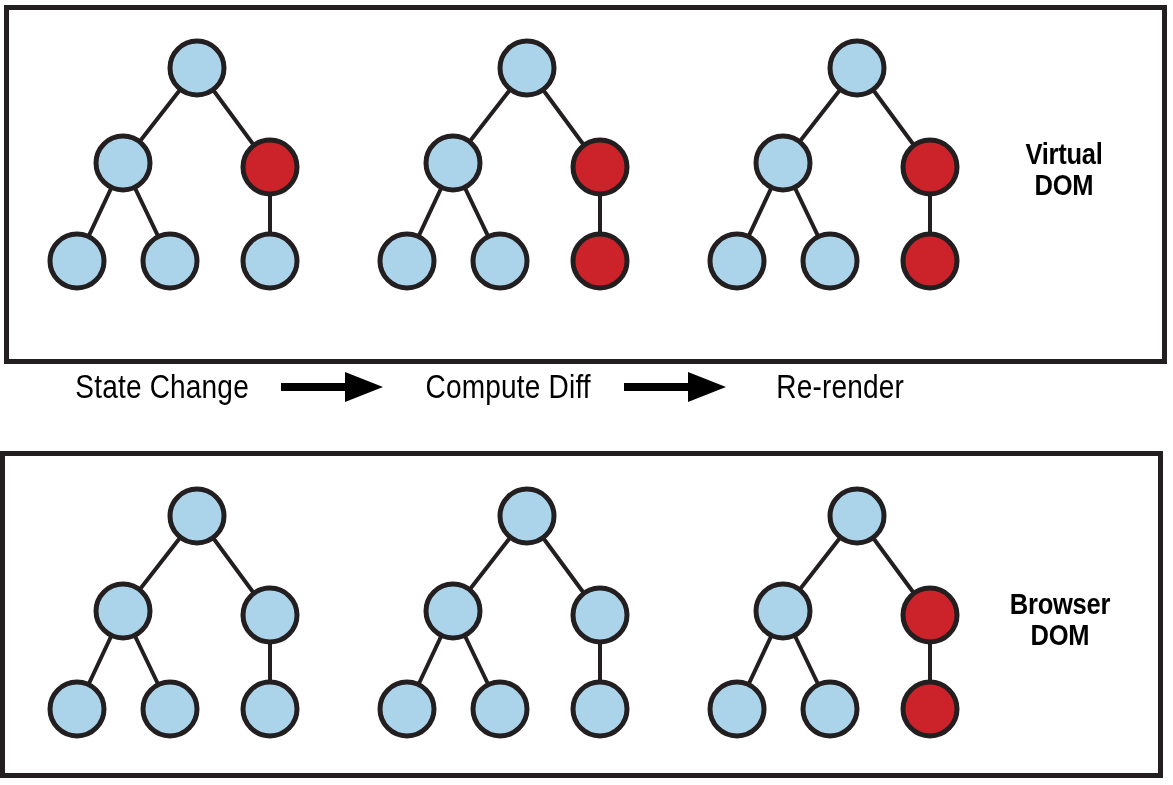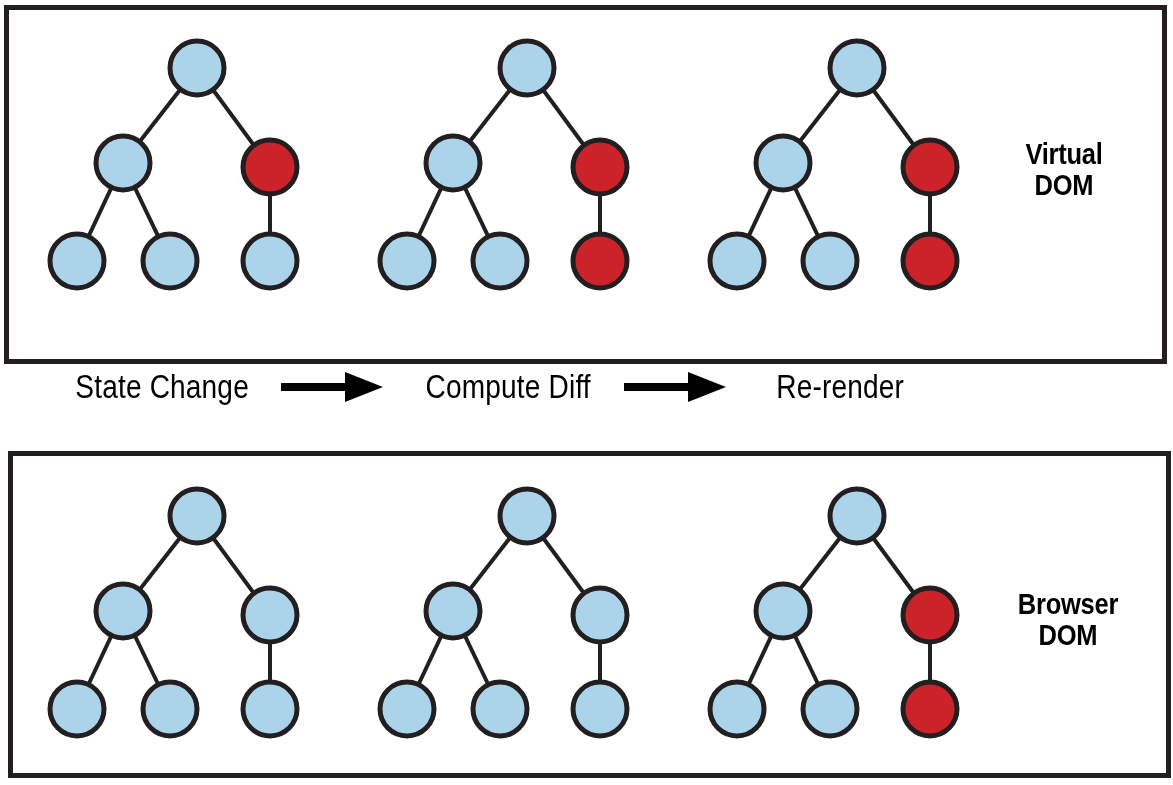--- a/index.html
+++ b/index.html
@@ -32,21 +32,21 @@
   }
 
   #panel-virtual-dom {
     left: 4px;
     top: 5px;
     width: 1163px;
     height: 359px;
   }
 
   #panel-browser-dom {
-    left: 8px;
+    left: 0;
     top: 451px;
     width: 1163px;
     height: 327px;
   }
 
   .panel-label {
     position: absolute;
     right: 18px;
     text-align: center;
     width: 160px;

